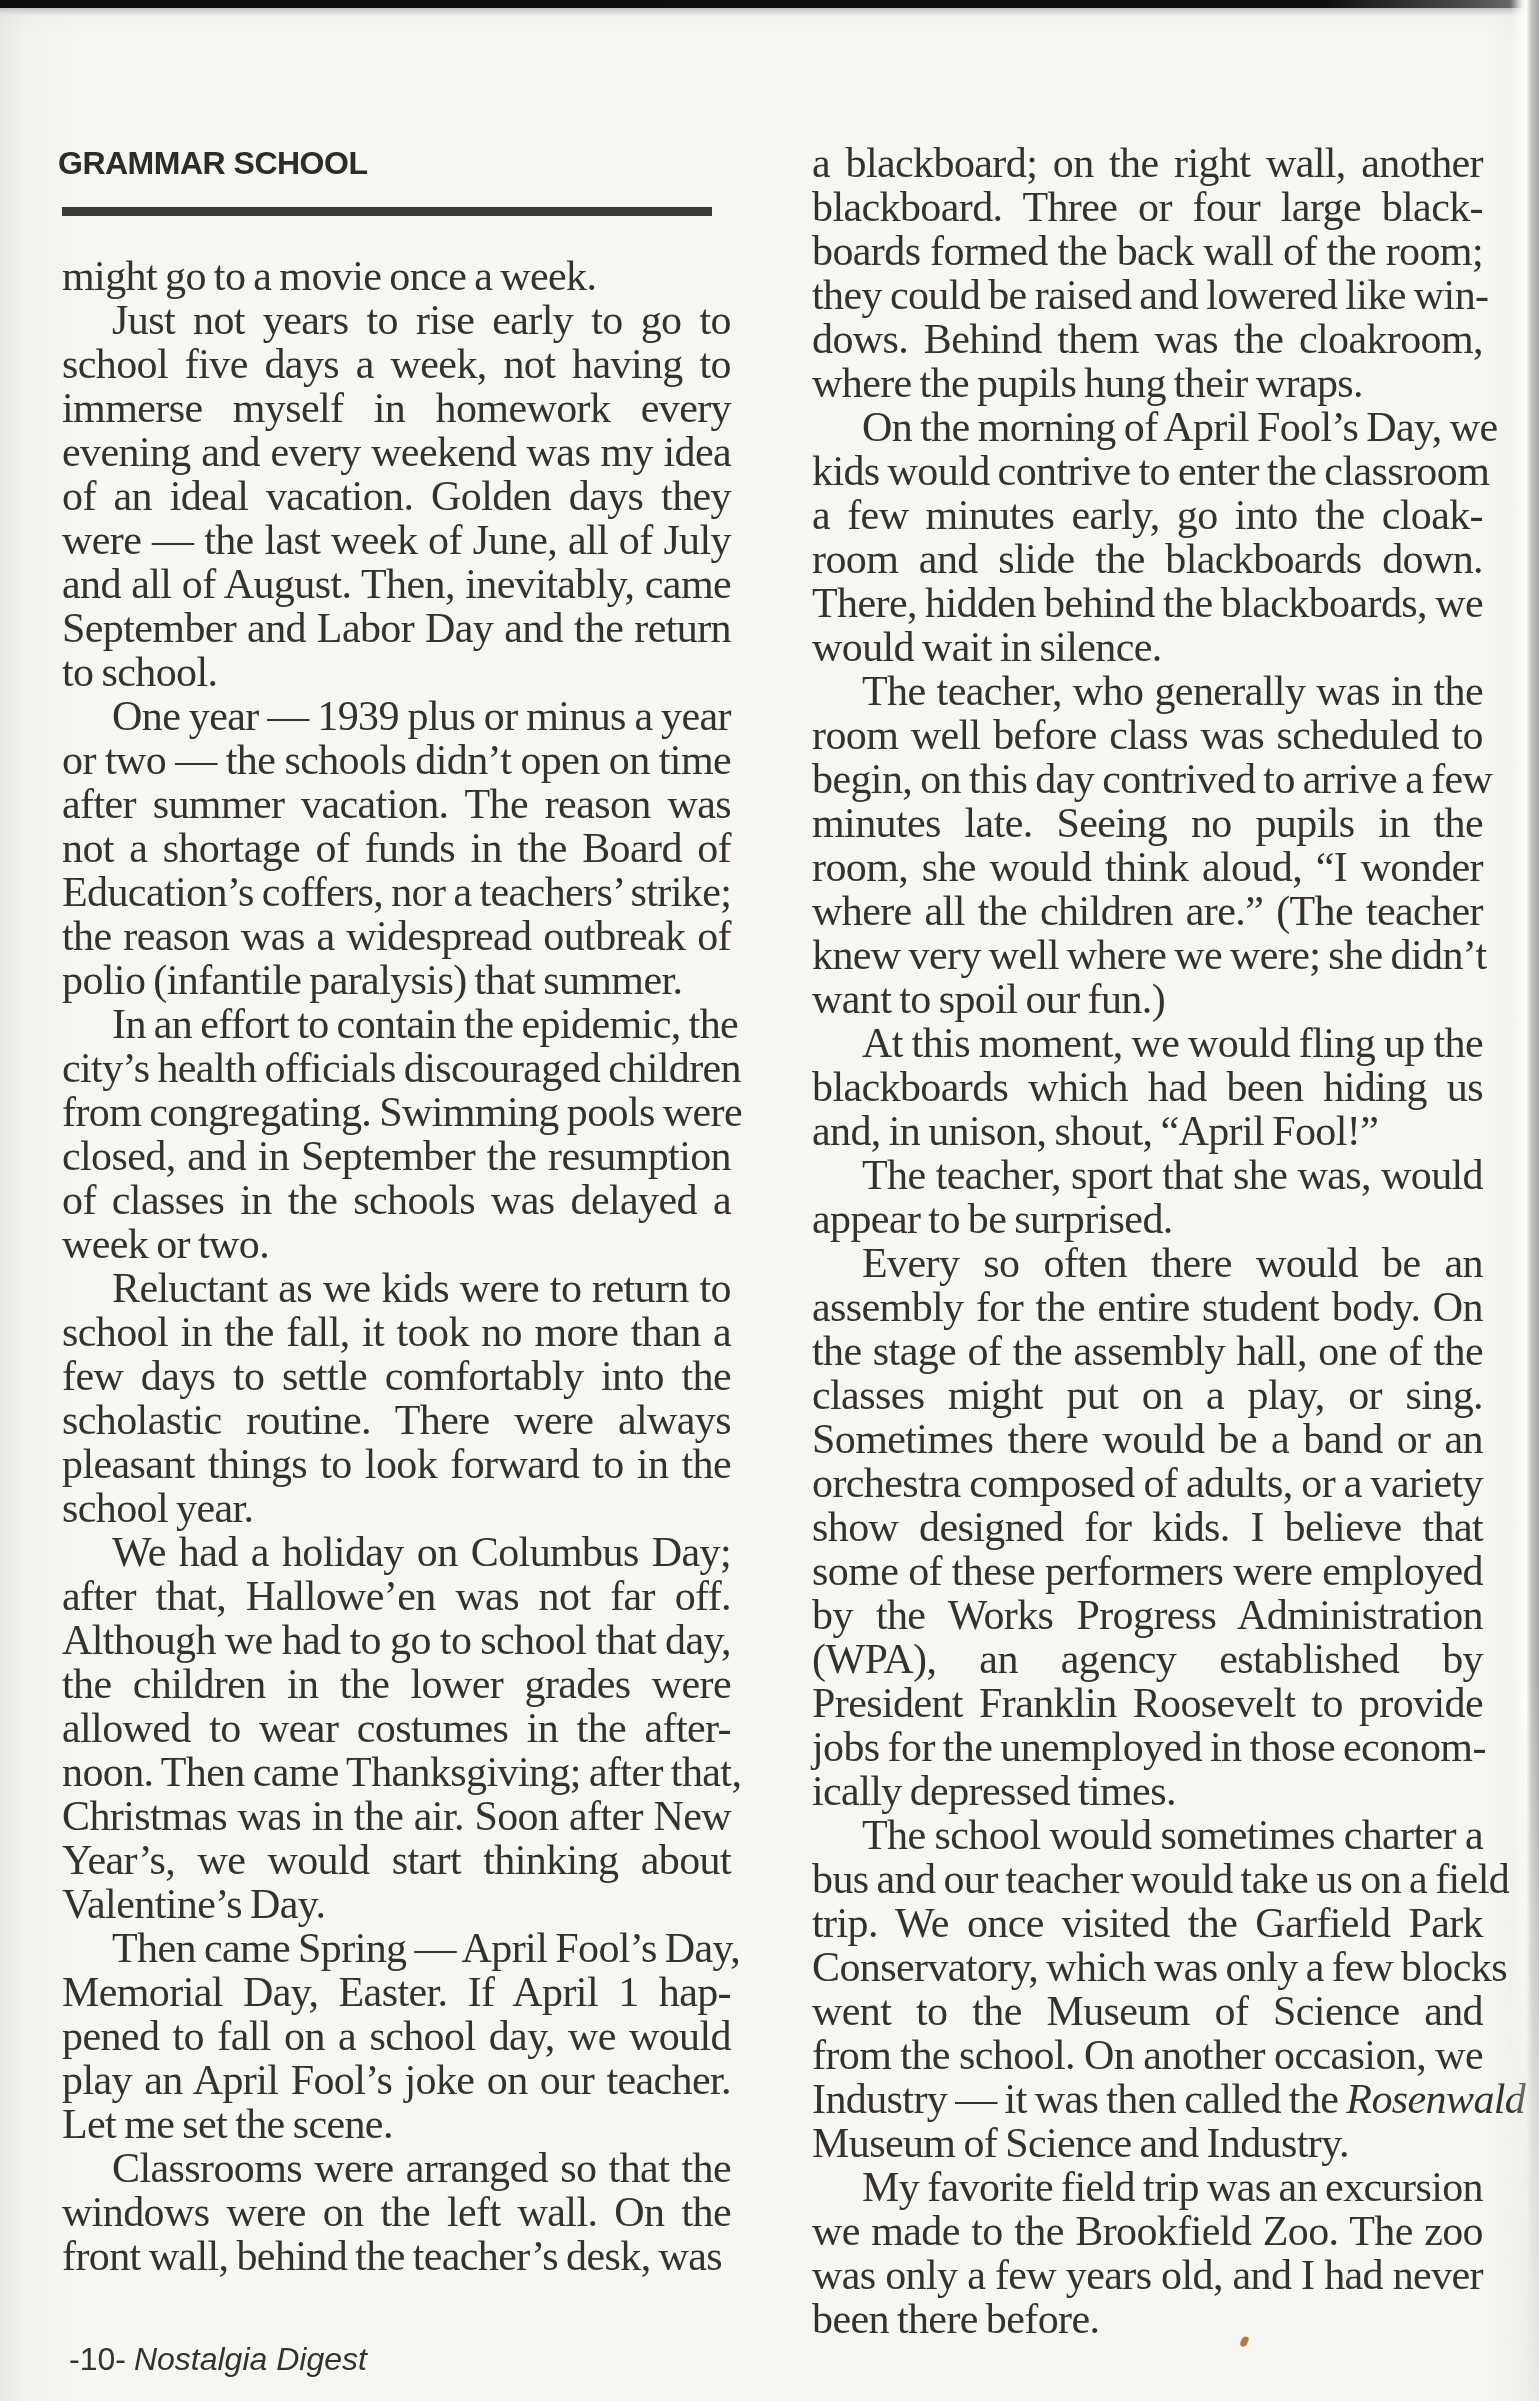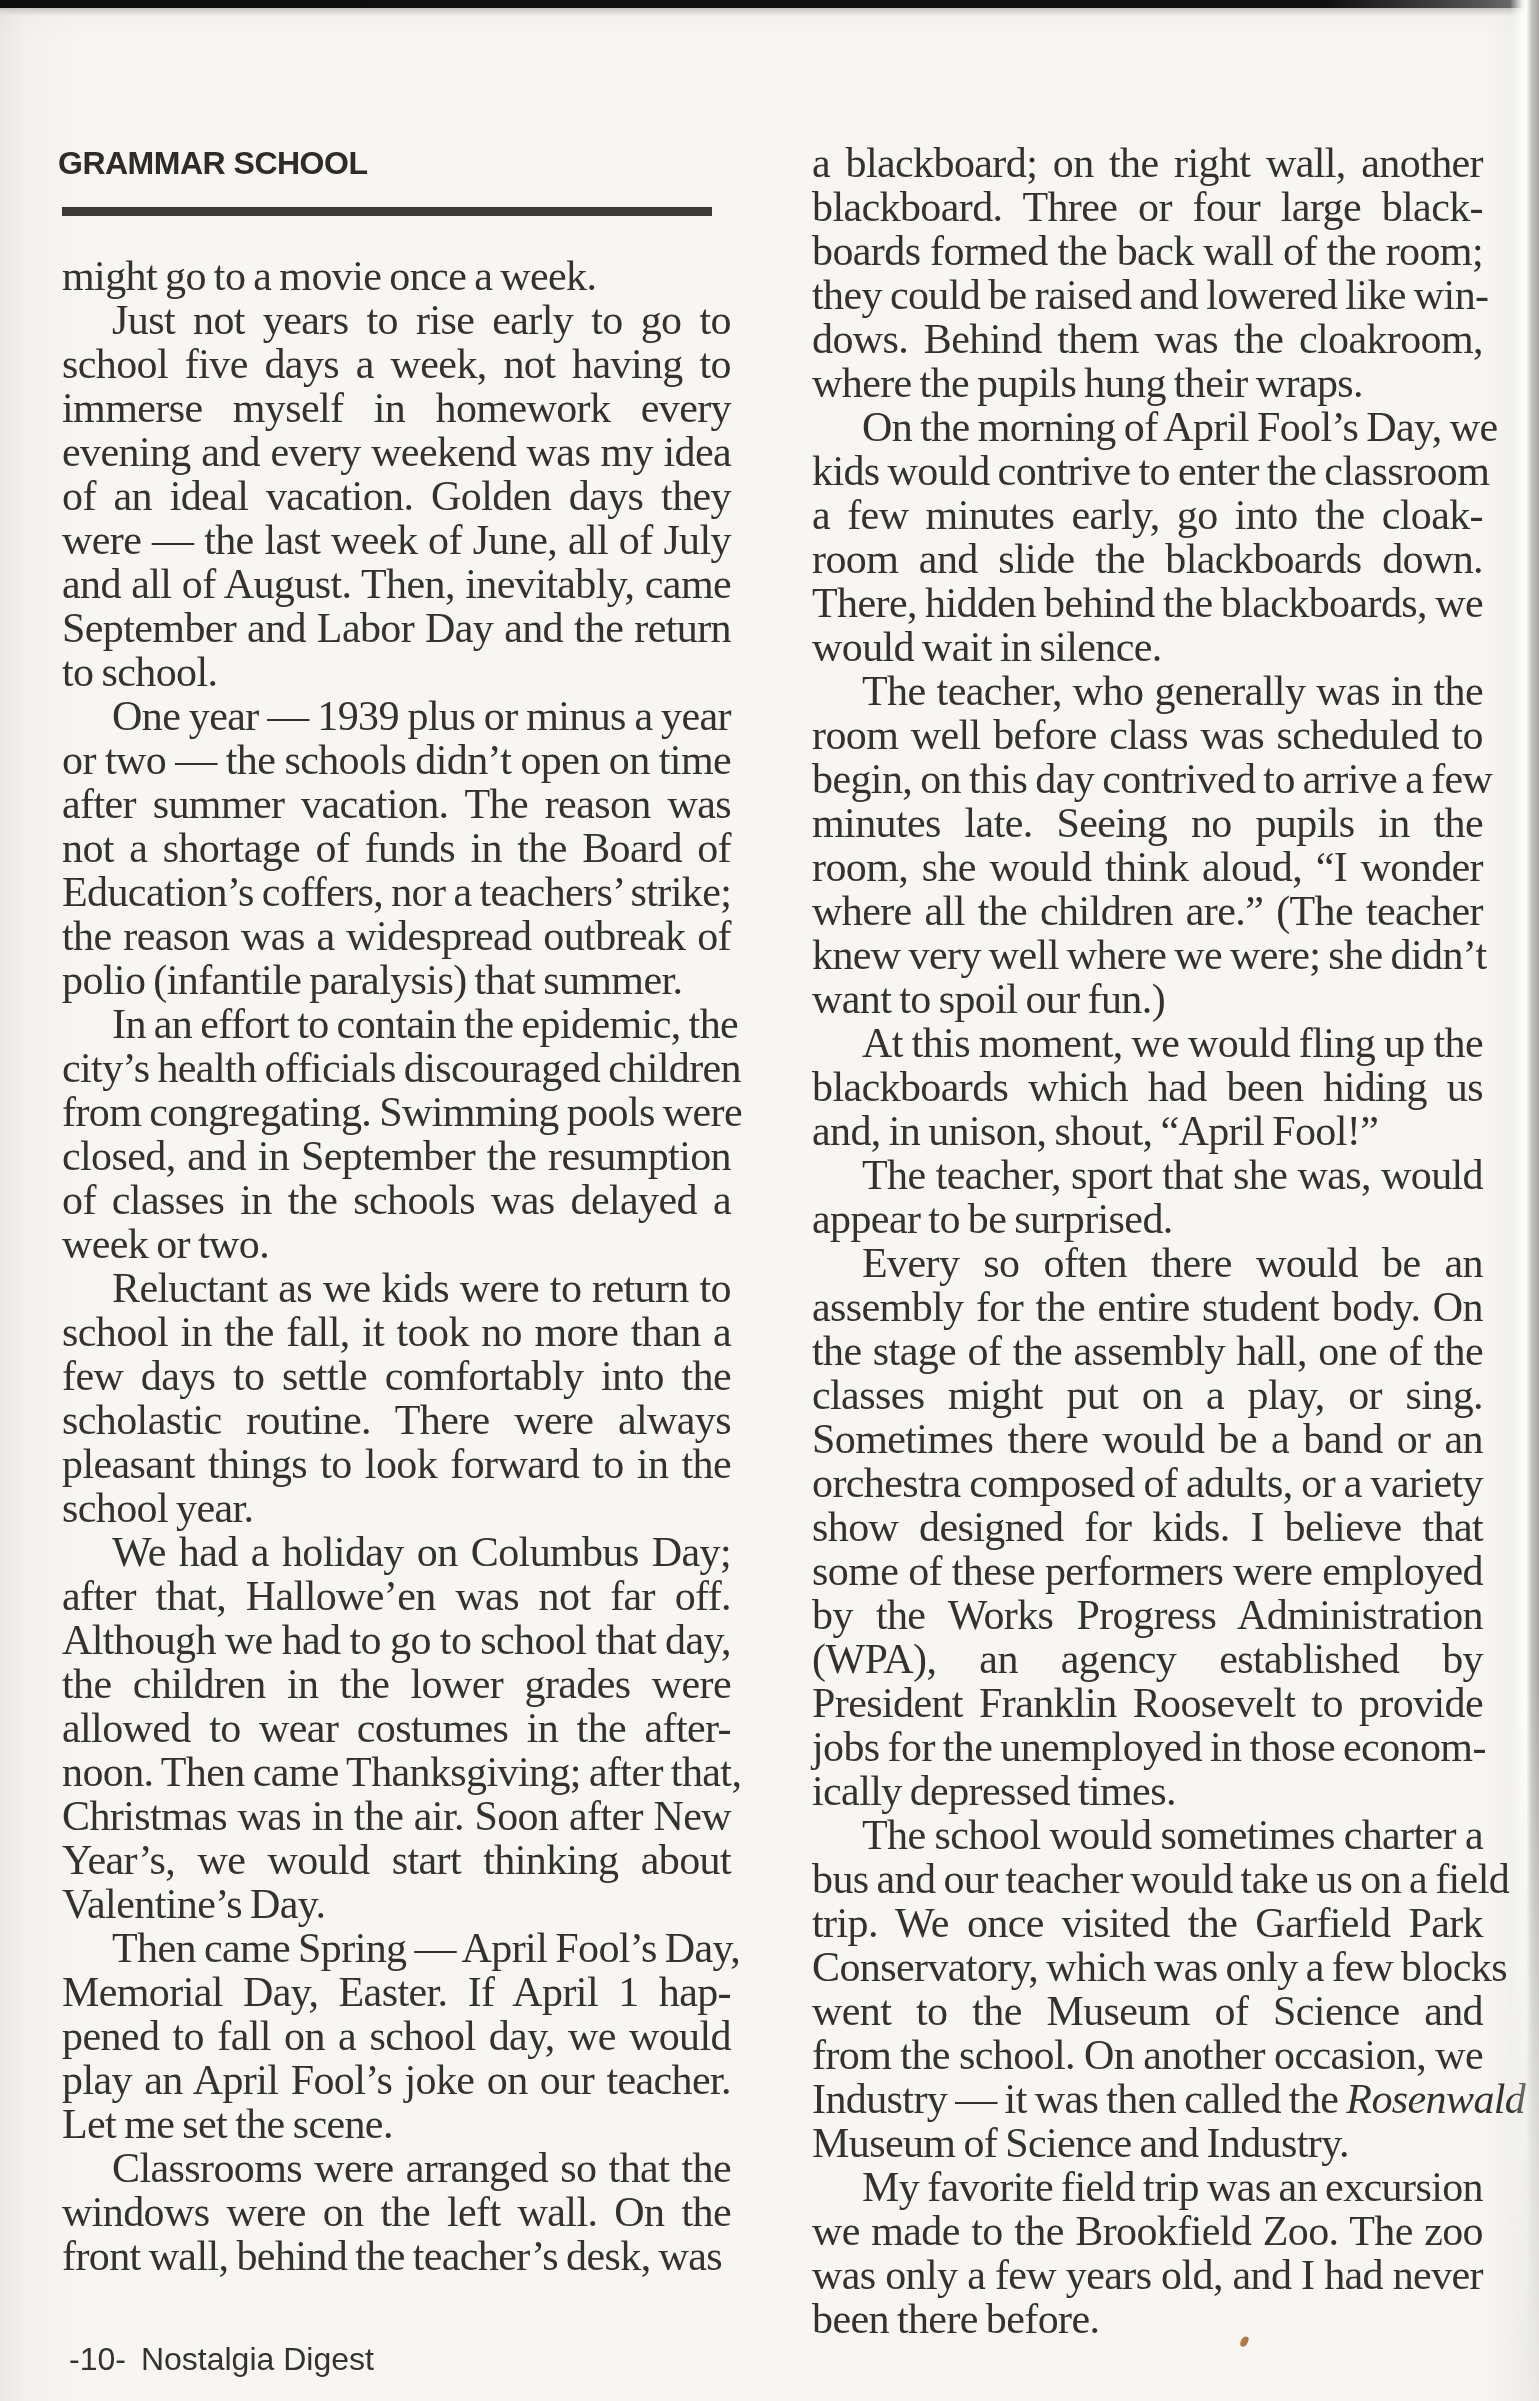--- a/index.html
+++ b/index.html
@@ -65,21 +65,21 @@
     -moz-text-align-last: left; text-align-last: left;
     text-align: left;
   }
   .line.indent { text-indent: 50px; }
   .footer {
     position: absolute; left: 69px; top: 2340px;
     font-family: "Liberation Sans", "DejaVu Sans", sans-serif;
     font-size: 32px; line-height: 1.2;
     color: var(--ink, #34322e);
   }
-  .footer .pub { margin-left: 15px; }
+  .footer .pub { font-style: italic; margin-left: 8px; }
   .speck {
     position: absolute; left: 1241px; top: 2336px;
     width: 6.7px; height: 10.5px;
     background: #ad6a2b;
     border-radius: 60% 40% 55% 45%;
     transform: rotate(22deg);
     opacity: 0.9;
   }
 </style>
 </head>

